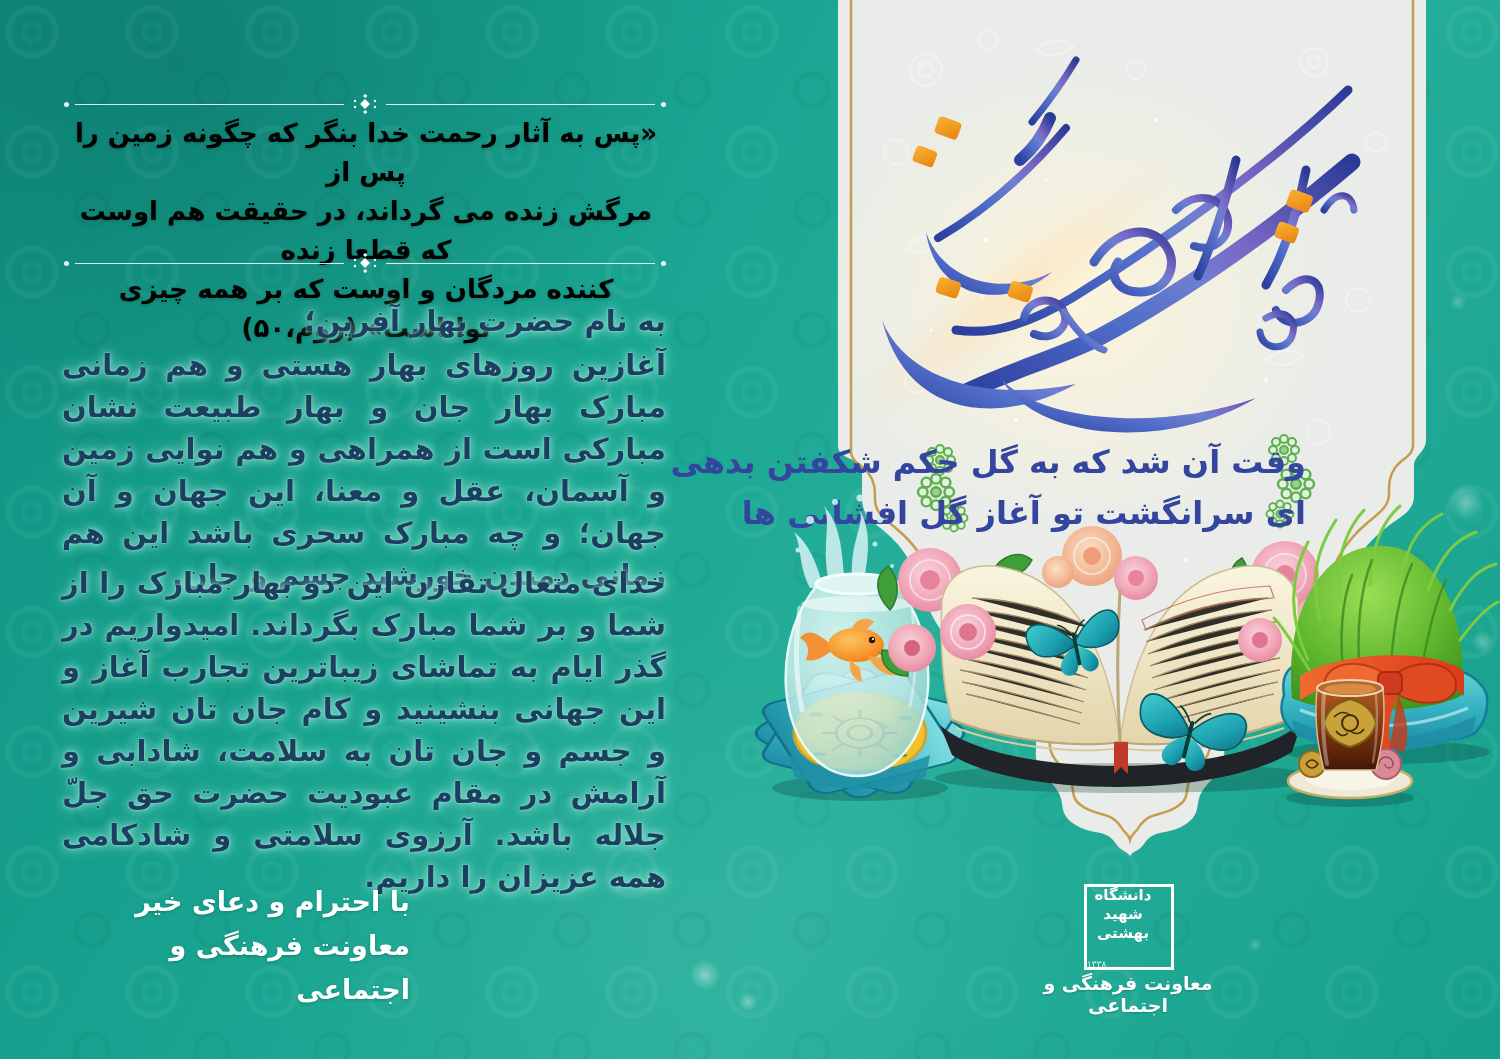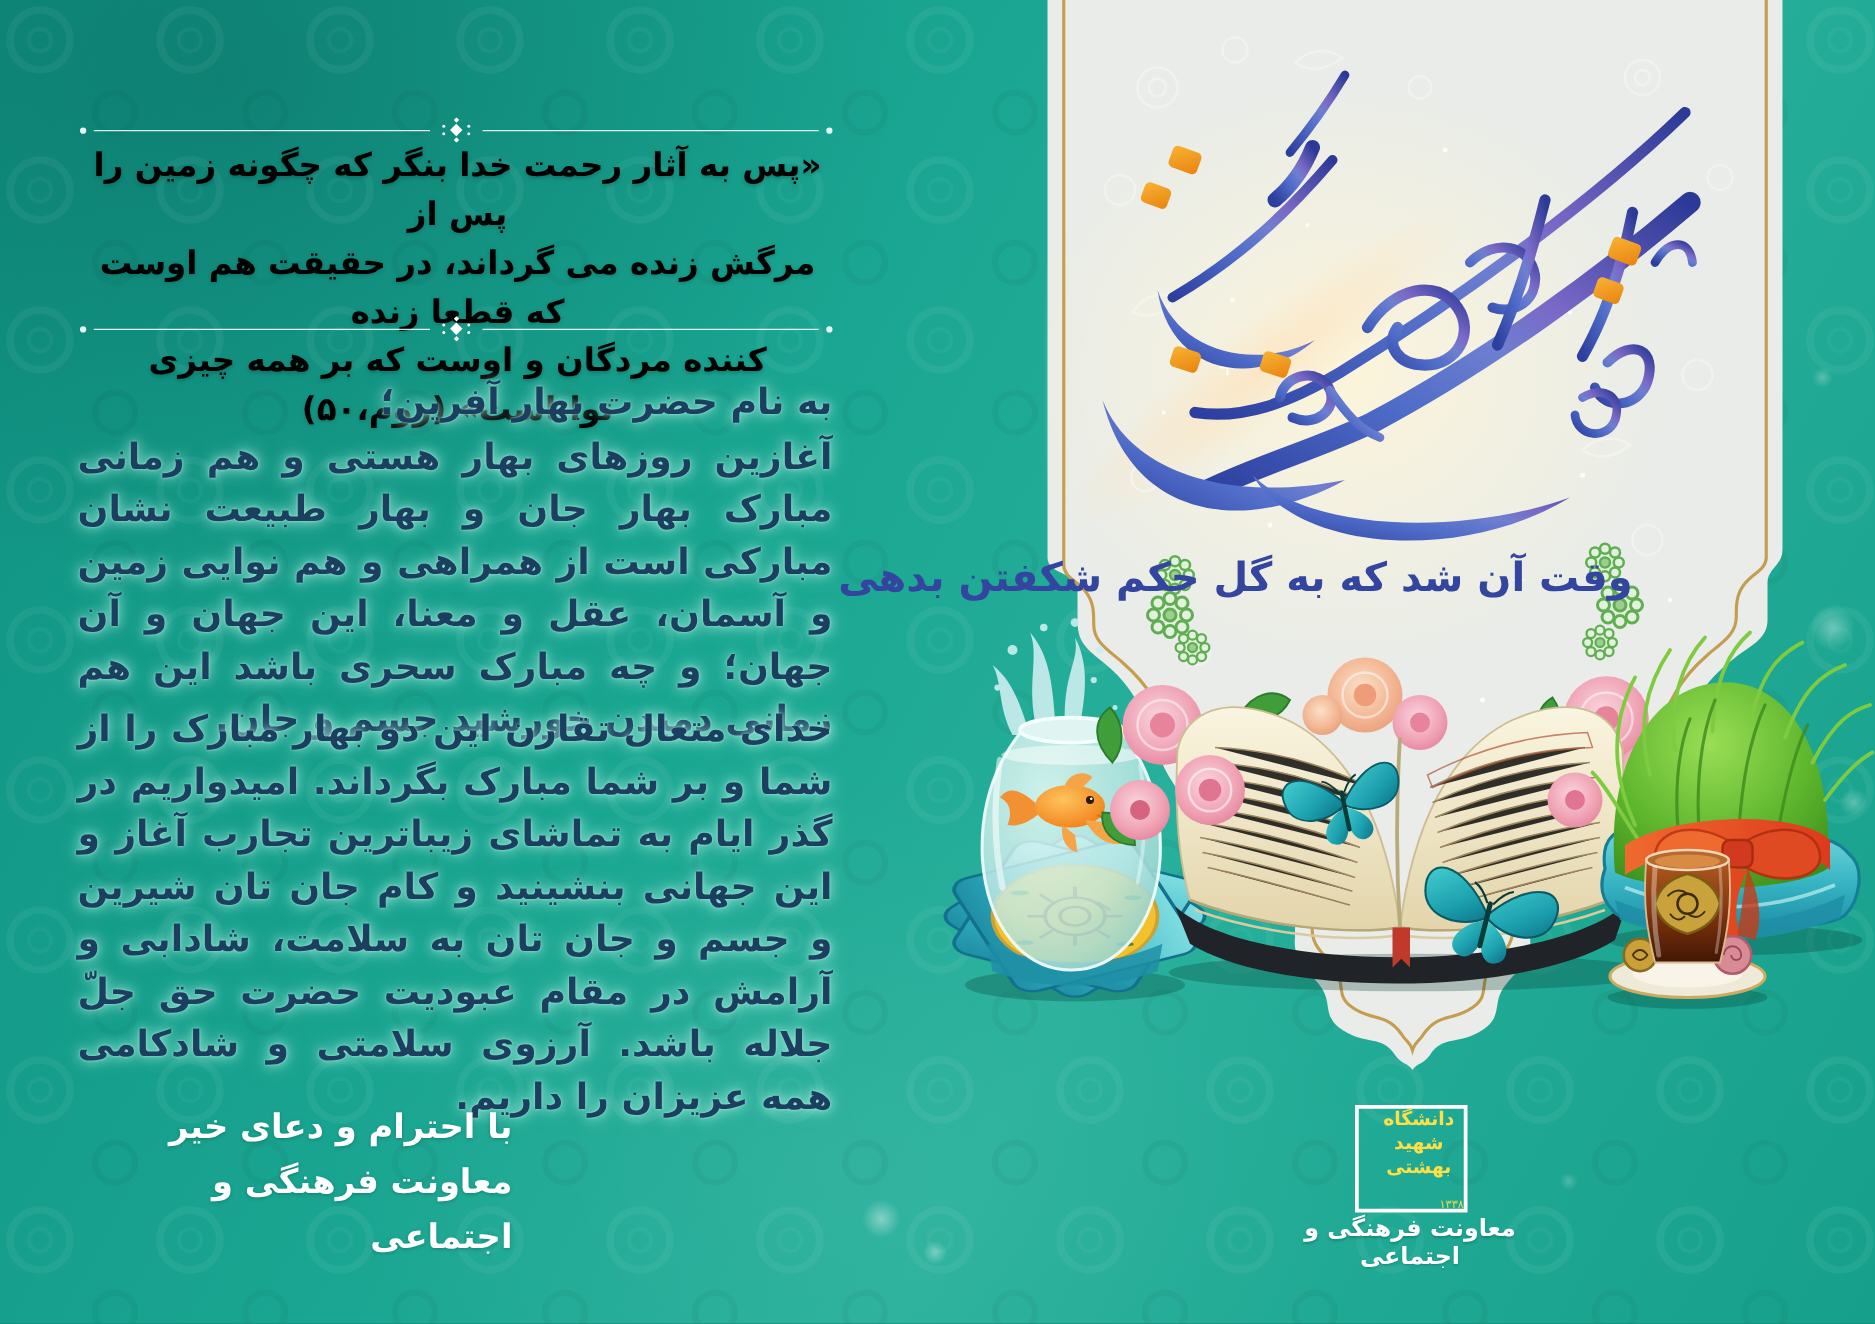--- a/index.html
+++ b/index.html
@@ -35,22 +35,22 @@
   .signature{position:absolute;left:70px;top:880px;width:340px;text-align:right;
     color:#ffffff;font-size:27px;font-weight:bold;line-height:44px;
     text-shadow:0 1px 3px rgba(0,70,60,.35);}
   .signature p{margin:0;}
   
   .poem{position:absolute;left:950px;top:437px;width:356px;text-align:center;
     color:#33459e;font-size:32px;font-weight:bold;line-height:51px;}
   .poem div{white-space:nowrap;}
   
   .logo-box{position:absolute;left:1084px;top:884px;width:84px;height:80px;
-    border:3px solid #ffffff;display:flex;flex-direction:column;align-items:flex-start;
-    justify-content:center;color:#fde047;}
+    border:3px solid #ffffff;display:flex;flex-direction:column;align-items:flex-end;
+    justify-content:center;color:#ffffff;}
   .logo-title{font-size:15px;font-weight:bold;line-height:19px;text-align:center;width:72px;}
   .logo-year{font-size:9px;line-height:10px;opacity:.9;margin-top:16px;}
   .org-name{position:absolute;left:1010px;top:972px;width:236px;margin:0;text-align:center;
     color:#ffffff;font-size:19px;font-weight:bold;
     text-shadow:0 1px 2px rgba(0,70,60,.3);}
   .sr-only{position:absolute;width:1px;height:1px;overflow:hidden;clip:rect(0 0 0 0);}
 </style>
 </head>
 <body>
 
@@ -249,20 +249,21 @@
     <g stroke="#c59d4e" stroke-width="2.5" fill="none">
       <path d="M15,0 L15,452 C15,462 27,465 33,474 C39,482 39,490 39,500 C39,514 52,521 62,530 C84,549 94,568 103,596 C115,634 143,662 179,678 C198,686 206,697 208,716"></path>
       <path d="M577,0 L577,446 C577,456 565,459 559,468 C553,476 553,484 553,494 C553,508 540,515 530,524 C508,543 498,562 489,590 C477,628 449,656 413,672 C394,680 386,691 384,710"></path>
       <path d="M214,740 C212,756 223,763 230,772 C242,786 231,796 246,806 C261,817 273,810 285,827 C289,834 292,833 294,840 C296,833 299,834 303,827 C315,810 327,817 342,806 C357,796 346,786 358,772 C365,763 376,756 374,740"></path>
     </g>
     </svg>
     <span class="sr-only">ماه بهار آمده است</span>
 
   <div class="poem">
     <div>وقت آن شد که به گل حکم شکفتن بدهی</div>
+    <div>ای سرانگشت تو آغاز گل افشانی ها</div>
   </div>
 
   <svg class="layer" style="left:740px;top:480px" width="760" height="400" viewBox="0 0 760 400">
     <defs>
       <radialGradient id="grassFill" cx="45%" cy="30%" r="80%">
         <stop offset="0" stop-color="#9ade55"></stop>
           <stop offset=".6" stop-color="#5cb52c"></stop>
           <stop offset="1" stop-color="#3c8d1c"></stop>
       </radialGradient>
       <linearGradient id="dishT" x1="0" y1="0" x2="0" y2="1">

